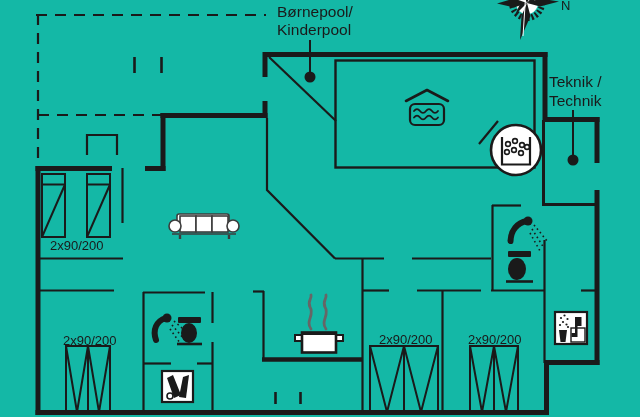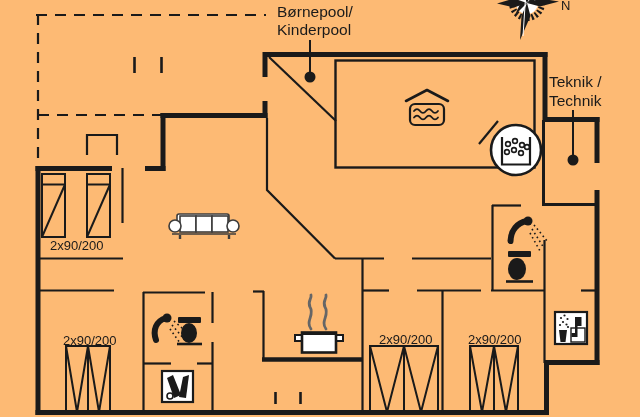--- a/index.html
+++ b/index.html
@@ -1,17 +1,17 @@
 <!DOCTYPE html>
 <html><head>
 <meta charset="utf-8">
 <style>
   html,body{margin:0;padding:0;background:#fff;}
   .plan-wrap{
-    width:640px;height:417px;position:relative;background:#fdba74;overflow:hidden;
+    width:640px;height:417px;position:relative;background:#14b8a6;overflow:hidden;
     font-family:"Liberation Sans", sans-serif;
   }
   svg text{
     font-family:"Liberation Sans", sans-serif;
     fill:#1a1a1a;
   }
   .lbl-big{font-size:15.5px;}
   .lbl-bed{font-size:13px;}
   .lbl-n{font-size:13px;}
 </style>

